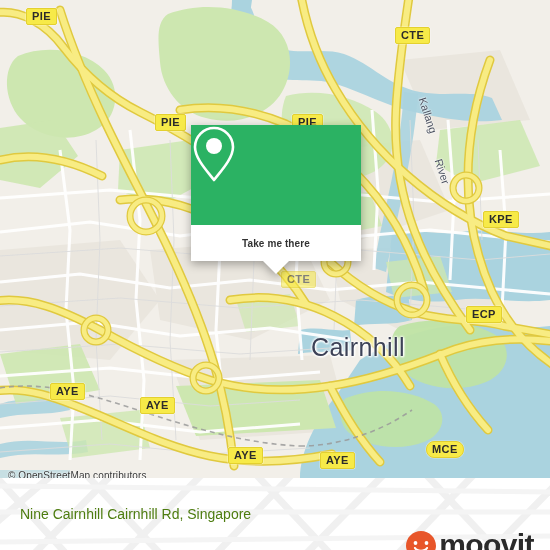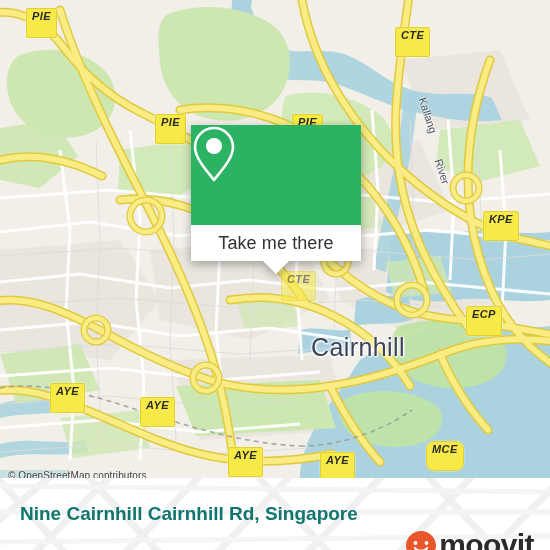--- a/index.html
+++ b/index.html
@@ -20,23 +20,22 @@
     font-size:10px;color:#3a3a3a;letter-spacing:.1px;
     white-space:nowrap;z-index:40;
     text-shadow:0 0 2px rgba(255,255,255,.85),0 0 2px rgba(255,255,255,.85);
   }
 
   
   .shield{
     position:absolute;z-index:25;
     background:#f7ea48;border:1.6px solid #e3d02f;border-radius:2px;
     color:#2b2b2b;font-size:11px;font-weight:bold;letter-spacing:.4px;
-    padding:1px 5px 15px 5px;line-height:12px;
+    padding:1px 5px 2px 5px;line-height:12px;
     box-shadow:0 0 0 .5px rgba(255,255,255,.45);
-    font-style:italic;
   }
   .shield.dim{opacity:.55;}
 
   
   .city-label{
     position:absolute;z-index:26;
     font-size:25px;color:#3d4257;letter-spacing:.4px;
     text-shadow:0 0 3px #fff,0 0 3px #fff,0 0 3px #fff,1px 1px 2px #fff;
     white-space:nowrap;
   }
@@ -54,37 +53,37 @@
   }
   .callout-head{
     height:100px;background:#2bb263;
     display:flex;align-items:center;justify-content:center;
   }
   .callout-foot{
     background:#ffffff;height:36px;
     display:flex;align-items:center;justify-content:center;
   }
   .callout-foot span{
-    font-size:18px;color:#333333;letter-spacing:.1px;
+    font-size:10px;color:#333333;letter-spacing:.1px;font-weight:bold;
   }
   .callout-tail{
     width:0;height:0;margin:0 auto;
     border-left:13px solid transparent;border-right:13px solid transparent;
     border-top:13px solid #ffffff;
   }
 
   
   .footer{
     position:absolute;left:0;top:478px;width:550px;height:72px;
     background:#ffffff;overflow:hidden;
   }
   .footer .wm{position:absolute;left:0;top:0;opacity:1;}
   .footer-title{
     position:absolute;left:20px;top:50%;transform:translateY(-50%);
-    font-size:19px;color:#0f766e;white-space:nowrap;z-index:3;font-weight:bold;
+    font-size:14px;color:#4d7c0f;white-space:nowrap;z-index:3;
   }
   .brand{
     position:absolute;right:16px;top:50%;transform:translateY(-50%);
     display:flex;align-items:flex-start;z-index:3;margin-top:34px;
   }
   .brand-word{
     font-size:30px;font-weight:bold;color:#2b2b2b;letter-spacing:-.6px;
     line-height:30px;margin-left:2px;
   }
 </style>

